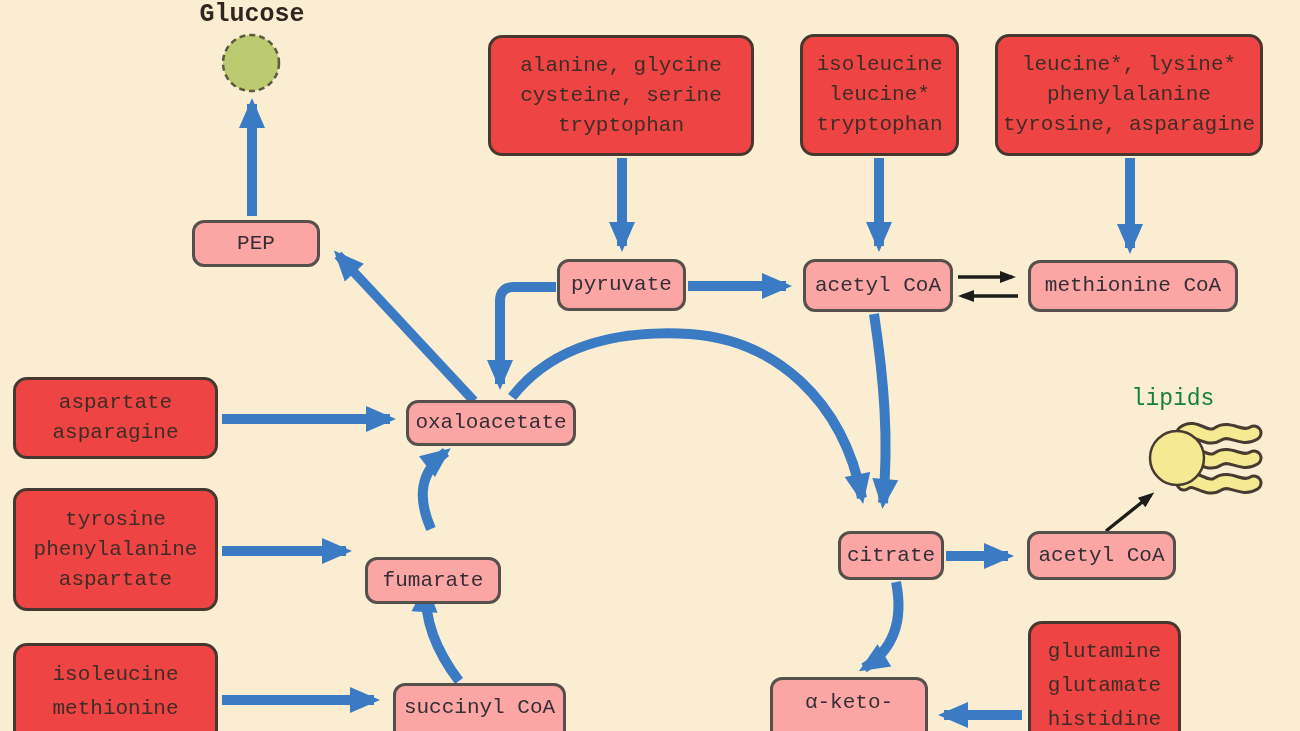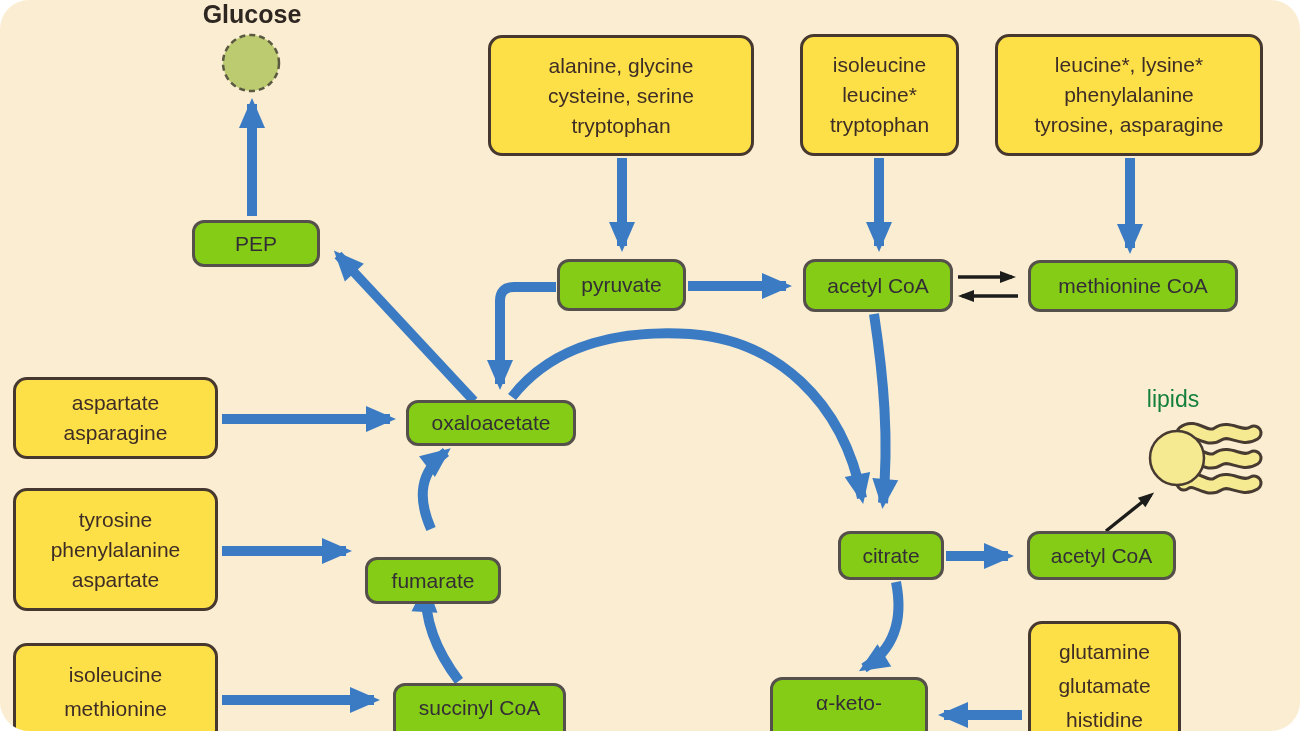--- a/index.html
+++ b/index.html
@@ -1,32 +1,31 @@
 <!DOCTYPE html>
 <html><head>
 <meta charset="utf-8">
 <style>
   html,body{margin:0;padding:0;}
   #stage{
     position:relative;
     width:1300px;height:731px;
     overflow:hidden;
     background:#FBEDD2;
-    font-family:Liberation Sans, sans-serif;
-    border-radius:29px;
+    font-family:Liberation Mono, monospace;
   }
   #arrow-layer{position:absolute;left:0;top:0;z-index:1;}
   .box{
     position:absolute;box-sizing:border-box;z-index:2;
     display:flex;flex-direction:column;align-items:center;justify-content:center;
     text-align:center;font-size:21px;line-height:30px;
     border:3px solid #46382F;
   }
-  .red{background:#fde047;border-radius:14px;color:#3E2D26;}
-  .purple{background:#84cc16;border-radius:12px;color:#332E35;border-color:#55504B;}
+  .red{background:#ef4444;border-radius:14px;color:#3E2D26;}
+  .purple{background:#fca5a5;border-radius:12px;color:#332E35;border-color:#55504B;}
   .clipped{justify-content:flex-start;}
   .plain-label{
     position:absolute;z-index:2;text-align:center;color:#15803d;
   }
   .glucose{font-size:25px;font-weight:700;color:#2E2620;}
   .lipids{font-size:23px;}
   .line{display:block;}
 </style>
 </head>
 <body>

